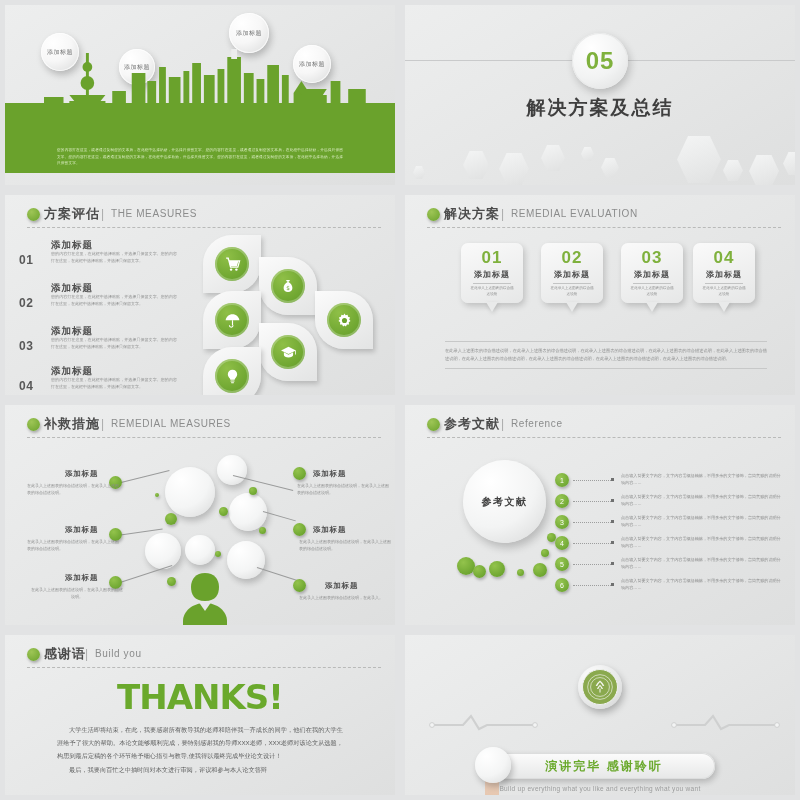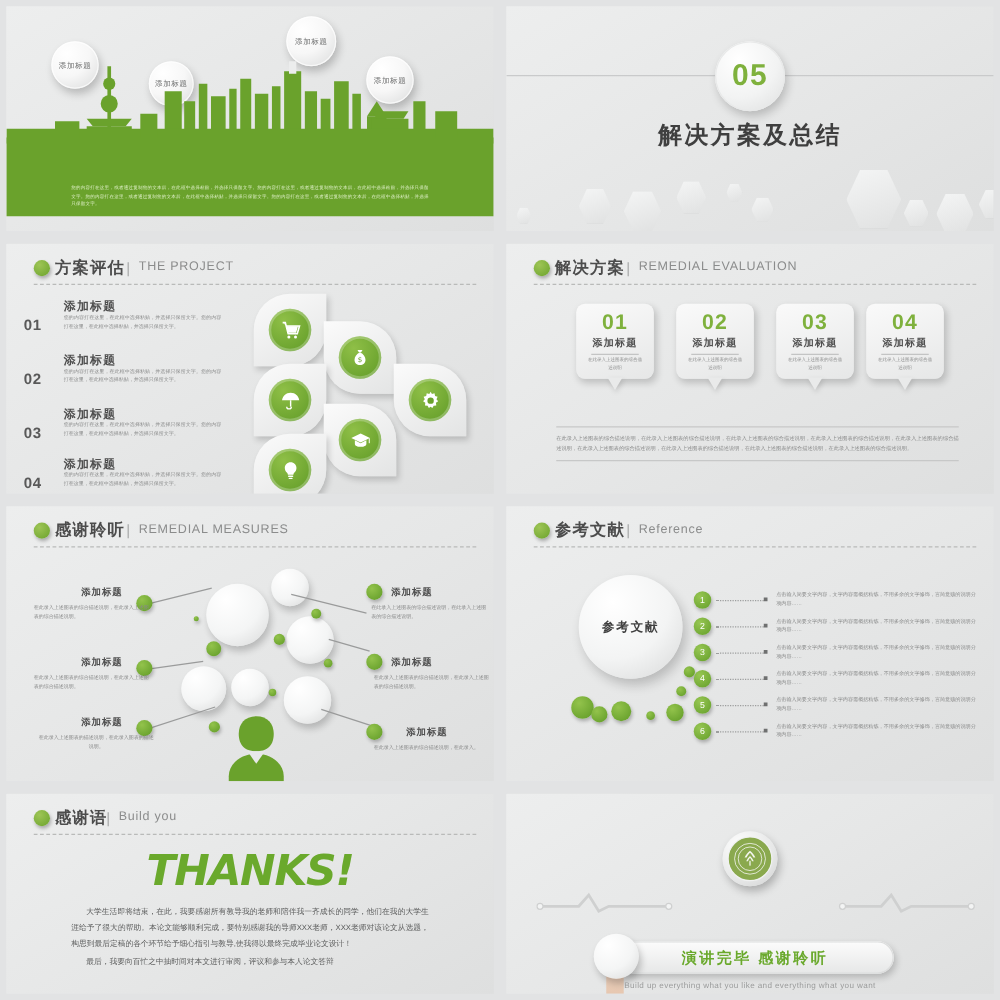--- a/index.html
+++ b/index.html
@@ -161,21 +161,20 @@
   }
   .ref-dline{position:absolute;left:18px;top:7px;width:38px;border-top:1px dotted #9d9e9e;}
   .ref-sq{position:absolute;left:56px;top:5px;width:3px;height:3px;background:#6f7070;}
   .ref-tx{position:absolute;left:66px;top:-1px;right:2px;font-size:4.1px;line-height:1.8;color:#8a8b8b;}
 
   
   .thanks{
     position:absolute;left:0;right:0;top:42px;text-align:center;
     font-size:34px;font-weight:bold;color:#6aa92c;letter-spacing:-1px;
     font-family:"DejaVu Sans",sans-serif;
-    font-style:italic;
   }
   .thx-body{position:absolute;left:52px;right:52px;top:88px;font-size:6.2px;line-height:2.1;color:#5d5e5e;text-align:justify;}
   .thx-body p{margin:0 0 1px;text-indent:12px;}
 
   
   .pku{
     position:absolute;left:50%;top:30px;transform:translateX(-50%);
     width:44px;height:44px;border-radius:50%;
     background:radial-gradient(circle at 32% 26%,#fdfdfd,#e7e8e8 60%,#cfd0d0 100%);
     box-shadow:2px 4px 7px rgba(0,0,0,.25);
@@ -285,21 +284,21 @@
       </div>
     </div>
   </div>
 
   <div class="slide">
     <div class="slide-inner">
       <div class="hdr">
         <div class="dot"></div>
         <div class="cn">方案评估</div>
         <div class="bar" style="left:74px;">|</div>
-        <div class="en" style="left:84px;">THE PROJECT</div>
+        <div class="en" style="left:84px;">THE MEASURES</div>
         <div class="rule"></div>
       </div>
 
       <div class="li" style="top:44px;">
         <div class="no">01</div>
         <div class="tt">添加标题</div>
         <div class="bd">您的内容打在这里，在此框中选择粘贴，并选择只保留文字。您的内容打在这里，在此框中选择粘贴，并选择只保留文字。</div>
       </div>
       <div class="li" style="top:87px;">
         <div class="no">02</div>
@@ -412,21 +411,21 @@
       <div class="s4box">
         <p>在此录入上述图表的综合描述说明，在此录入上述图表的综合描述说明，在此录入上述图表的综合描述说明，在此录入上述图表的综合描述说明，在此录入上述图表的综合描述说明，在此录入上述图表的综合描述说明，在此录入上述图表的综合描述说明，在此录入上述图表的综合描述说明，在此录入上述图表的综合描述说明。</p>
       </div>
     </div>
   </div>
 
   <div class="slide">
     <div class="slide-inner">
       <div class="hdr">
         <div class="dot"></div>
-        <div class="cn">感谢聆听</div>
+        <div class="cn">补救措施</div>
         <div class="bar" style="left:74px;">|</div>
         <div class="en" style="left:84px;">REMEDIAL MEASURES</div>
         <div class="rule"></div>
       </div>
 
       <div class="wcirc" style="left:160px;top:62px;width:50px;height:50px;"></div>
       <div class="wcirc" style="left:212px;top:50px;width:30px;height:30px;"></div>
       <div class="wcirc" style="left:224px;top:88px;width:38px;height:38px;"></div>
       <div class="wcirc" style="left:140px;top:128px;width:36px;height:36px;"></div>
       <div class="wcirc" style="left:180px;top:130px;width:30px;height:30px;"></div>

